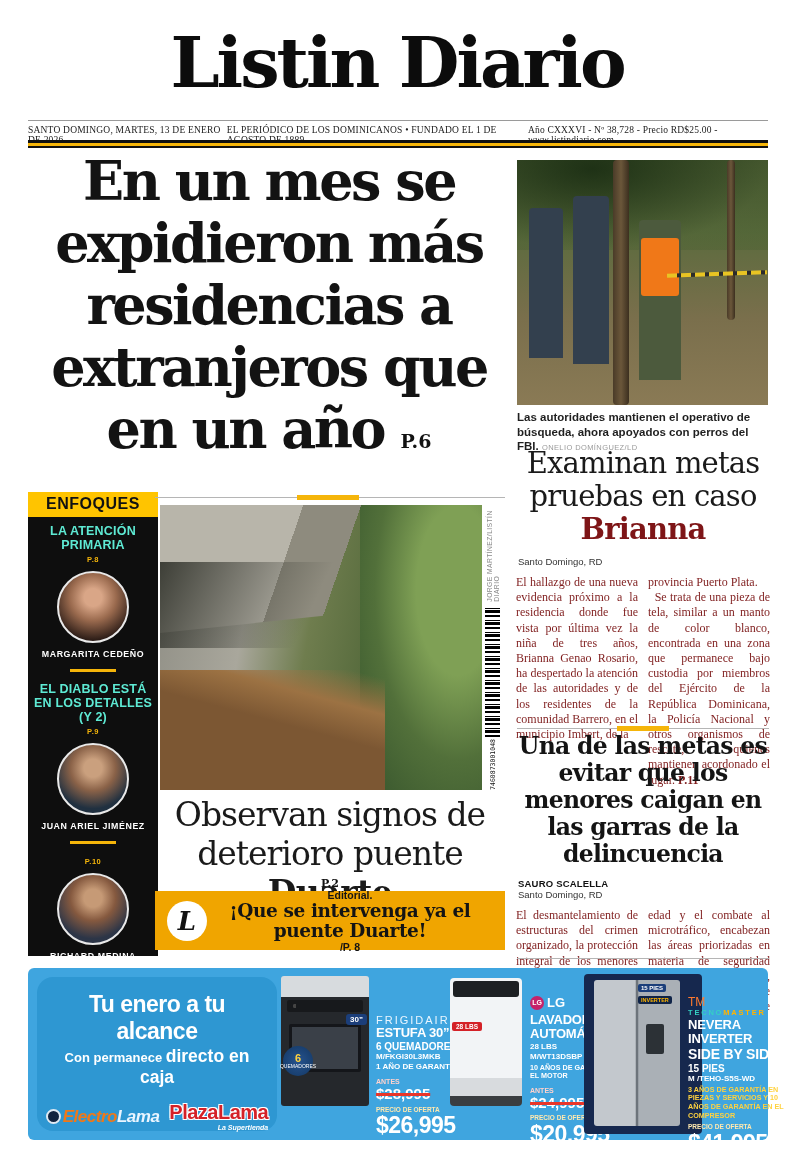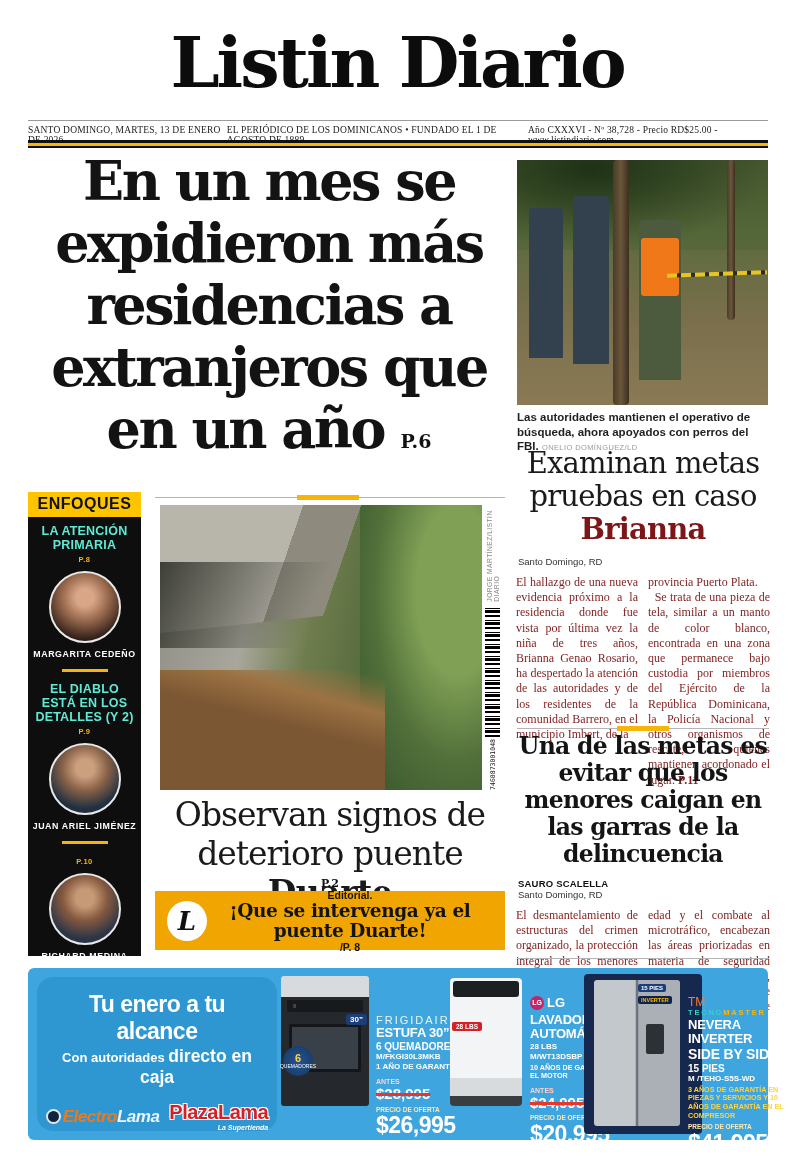--- a/index.html
+++ b/index.html
@@ -36,21 +36,21 @@
   .byline { font-family:"Liberation Sans", sans-serif; font-size:9.5px; color:#333; margin:10px 0 8px 2px; }
   .byline b { font-size:9.5px; letter-spacing:.2px; color:#111; }
   .cols { display:flex; gap:10px; }
   .col { width:122px; font-family:"Liberation Serif", serif; font-size:12px; line-height:15.2px; text-align:justify; color:#7f1d1d; white-space:pre-line; }
   .pref-inline { font-weight:bold; font-family:"Liberation Serif", serif; font-size:12px; }
 
   .divider { position:absolute; height:1px; background:#b5b5b5; }
   .divider .yseg { position:absolute; top:-2px; height:5px; background:#f5b50a; }
 
   
-  .sidebar { position:absolute; left:28px; top:492px; width:113px; height:464px; background:#0e0e0e; text-align:center; }
+  .sidebar { position:absolute; left:28px; top:492px; width:130px; height:464px; background:#0e0e0e; text-align:center; }
   .sb-header { background:#ffc400; color:#111; font-family:"Liberation Sans", sans-serif; font-weight:bold; font-size:16px; letter-spacing:.5px; padding:3px 0 4px; }
   .sb-item { padding:7px 4px 6px; }
   .sb-title { color:#5eead4; font-family:"Liberation Sans", sans-serif; font-weight:bold; font-size:12.5px; line-height:14px; letter-spacing:.2px; }
   .sb-pref { color:#f5b50a; font-family:"Liberation Sans", sans-serif; font-weight:bold; font-size:7.5px; margin-top:3px; letter-spacing:.5px; }
   .sb-avatar { width:72px; height:72px; border-radius:50%; margin:7px auto 6px; border:2px solid #e9e9e9; }
   .av1 { background:radial-gradient(circle at 50% 36%, #d9a687 16%, #9a6a4e 42%, #2a1b16 78%); }
   .av2 { background:radial-gradient(circle at 50% 34%, #caa07e 16%, #8a6248 40%, #203040 72%); }
   .av3 { background:radial-gradient(circle at 50% 34%, #c69a76 16%, #85593f 40%, #2c3547 72%); }
   .sb-name { color:#fff; font-family:"Liberation Sans", sans-serif; font-weight:bold; font-size:8.8px; letter-spacing:.6px; }
   .sb-sep { width:46px; height:3px; background:#f5b50a; margin:4px auto 3px; }
@@ -255,21 +255,21 @@
       <div class="col">El desmantelamiento de estructuras del crimen organizado, la protección integral de los menores de</div>
       <div class="col"><span>edad y el combate al microtráfico, encabezan las áreas priorizadas en materia de seguridad ciudadana para el 2026, informó la ministra de Interior y Policía, Faride Raful. </span><span class="pref-inline">P.5</span></div>
     </div>
   </div>
   <div class="divider" style="left:517px; top:958px; width:252px;"></div>
 
   <div class="ad">
     <div class="ad-left">
       <div class="ad-t1">Tu enero a tu alcance</div>
       <div class="ad-t2">
-        <span>Con autoridades </span><b>directo en caja</b>
+        <span>Con permanece </span><b>directo en caja</b>
       </div>
       <div class="ad-logos">
         <div class="el-logo">
           <span class="el-dot"></span>
           <span class="el-orange">Electro</span>
             <span class="el-white">Lama</span>
         </div>
         <div class="pl-logo">
           <div class="pl-main">PlazaLama</div>
           <div class="pl-sub">La Supertienda</div>

